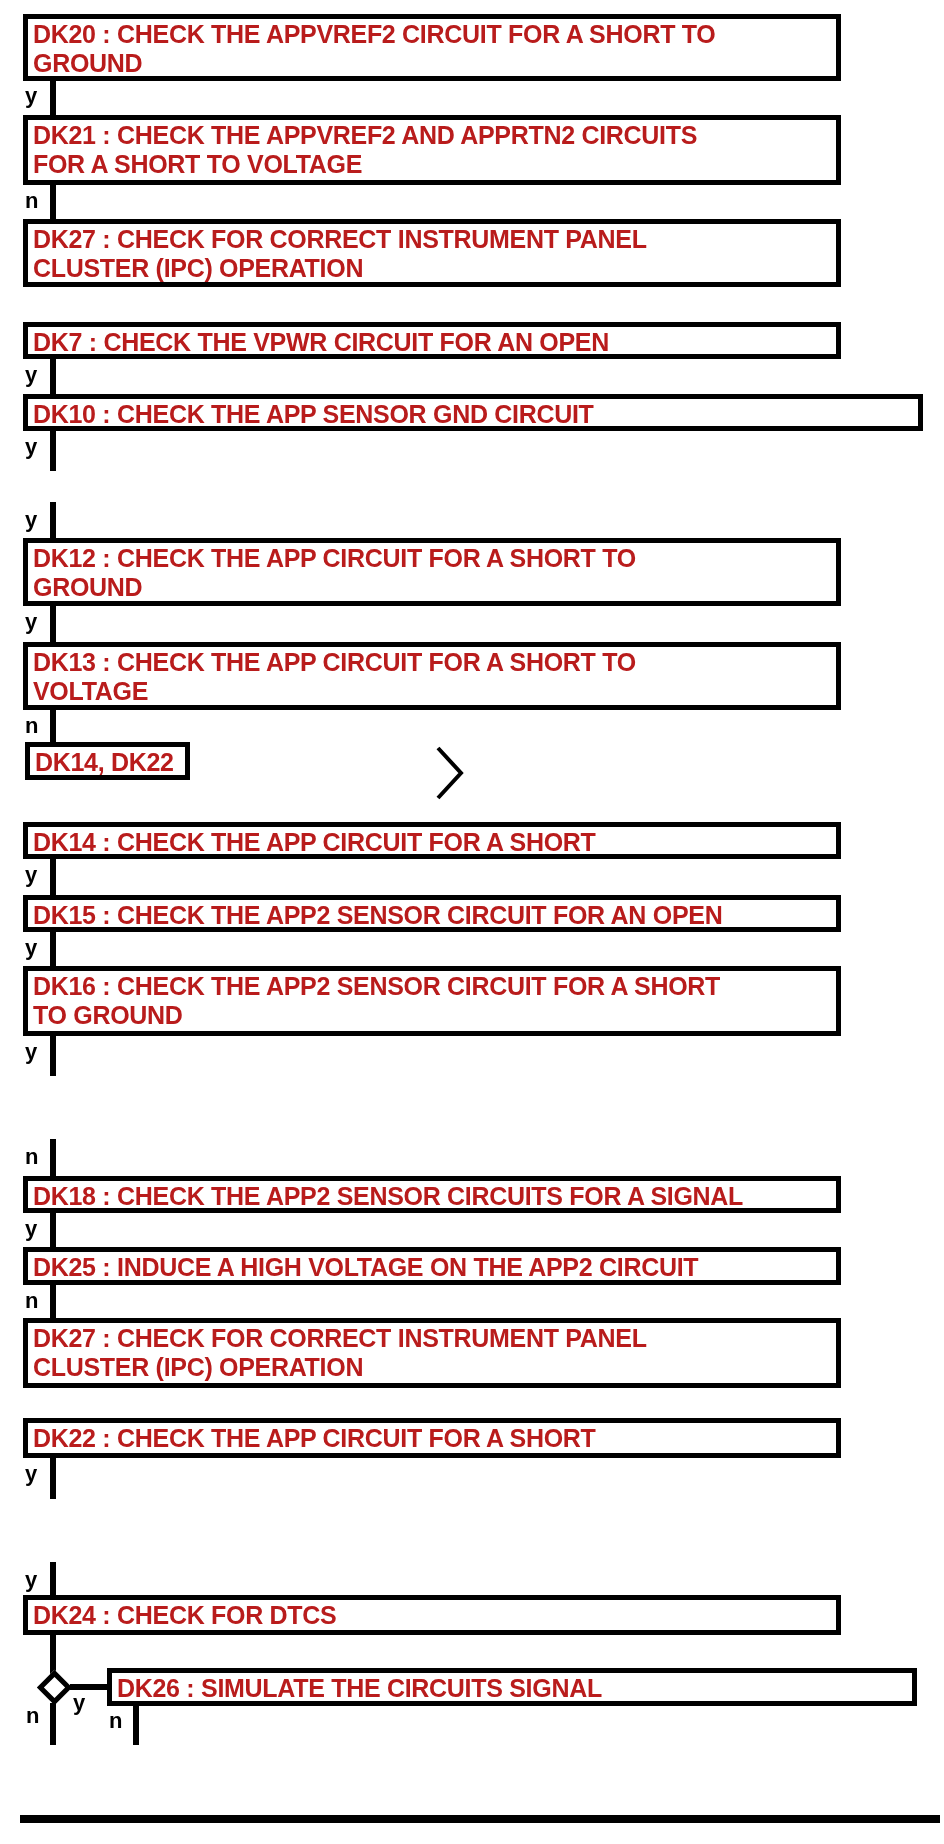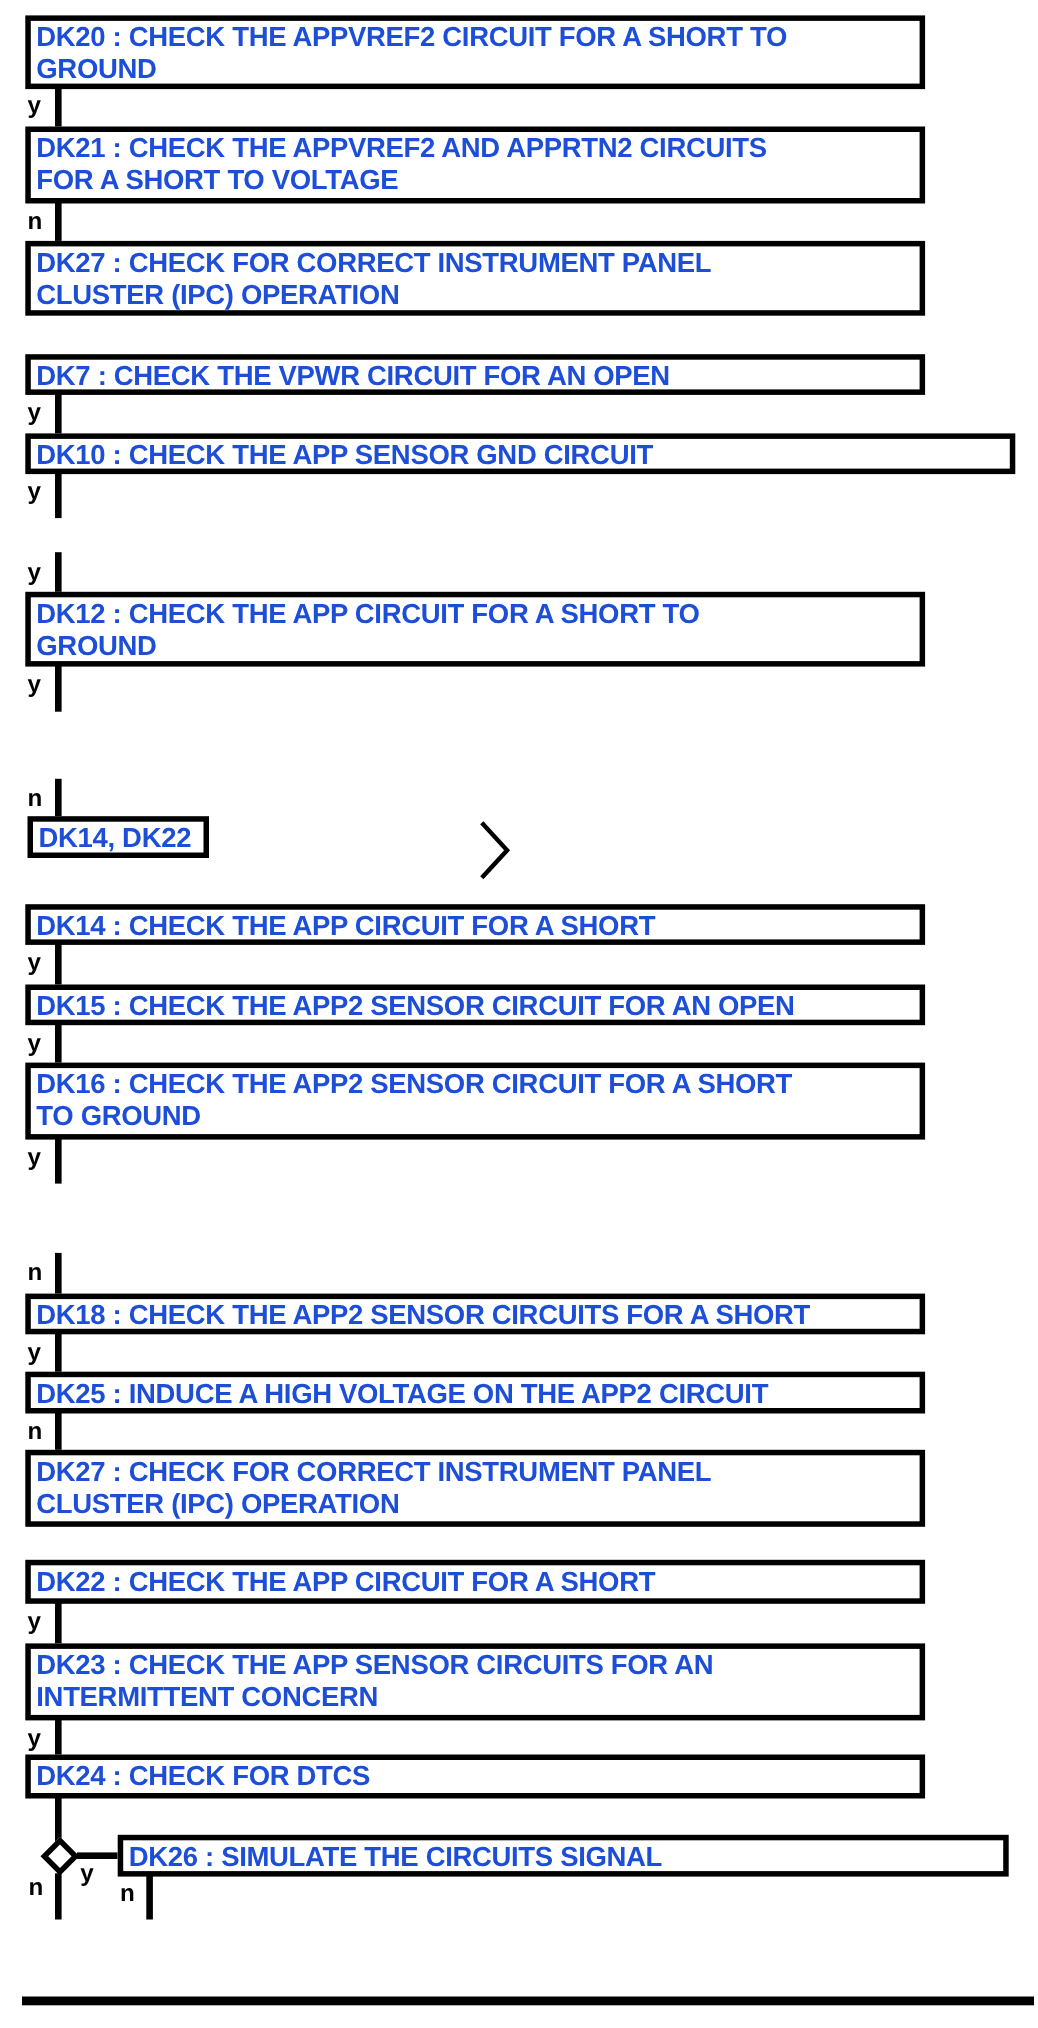--- a/index.html
+++ b/index.html
@@ -9,21 +9,21 @@
     font-family:"Liberation Sans","DejaVu Sans",sans-serif;
     position:relative;
     overflow:hidden;
   }
   .stage{position:absolute;left:0;top:0;width:944px;height:1844px;}
   .box{
     position:absolute;
     box-sizing:border-box;
     border:5px solid #000;
     background:#fff;
-    color:#1d4ed8;
+    color:#b91c1c;
     font-weight:bold;
     font-size:25px;
     line-height:29px;
     white-space:pre-line;
     padding:1px 4px 0 5px;
     letter-spacing:-0.3px;
     overflow:hidden;
   }
   .vline{position:absolute;width:6px;background:#000;}
   .hline{position:absolute;height:6px;background:#000;}
@@ -66,54 +66,54 @@
   <span class="lbl" style="left:25px;top:364px">y</span>
   <div class="box" style="left:23px;top:394px;width:900px;height:37px">DK10 : CHECK THE APP SENSOR GND CIRCUIT</div>
   <div class="vline" style="left:50px;top:429px;height:42px"></div>
   <span class="lbl" style="left:25px;top:436px">y</span>
   <div class="vline" style="left:50px;top:502px;height:41px"></div>
   <span class="lbl" style="left:25px;top:509px">y</span>
   <div class="box" style="left:23px;top:538px;width:818px;height:68px">DK12 : CHECK THE APP CIRCUIT FOR A SHORT TO
 GROUND</div>
   <div class="vline" style="left:50px;top:604px;height:43px"></div>
   <span class="lbl" style="left:25px;top:611px">y</span>
+  <div class="box" style="left:23px;top:642px;width:818px;height:68px">DK13 : CHECK THE APP CIRCUIT FOR A SHORT TO
+VOLTAGE</div>
   <div class="vline" style="left:50px;top:708px;height:39px"></div>
   <span class="lbl" style="left:25px;top:715px">n</span>
   <div class="box" style="left:25px;top:742px;width:165px;height:38px">DK14, DK22</div>
 
   <svg style="left:430px;top:740px" width="44" height="70" viewBox="0 0 44 70">
     <polyline points="8,8 31,33 8,58" stroke="#000000" stroke-width="4" fill="none"></polyline>
   </svg>
 
   <div class="box" style="left:23px;top:822px;width:818px;height:37px">DK14 : CHECK THE APP CIRCUIT FOR A SHORT</div>
   <div class="vline" style="left:50px;top:857px;height:43px"></div>
   <span class="lbl" style="left:25px;top:864px">y</span>
   <div class="box" style="left:23px;top:895px;width:818px;height:37px">DK15 : CHECK THE APP2 SENSOR CIRCUIT FOR AN OPEN</div>
   <div class="vline" style="left:50px;top:930px;height:41px"></div>
   <span class="lbl" style="left:25px;top:937px">y</span>
   <div class="box" style="left:23px;top:966px;width:818px;height:70px">DK16 : CHECK THE APP2 SENSOR CIRCUIT FOR A SHORT
 TO GROUND</div>
   <div class="vline" style="left:50px;top:1034px;height:42px"></div>
   <span class="lbl" style="left:25px;top:1041px">y</span>
   <div class="vline" style="left:50px;top:1139px;height:42px"></div>
   <span class="lbl" style="left:25px;top:1146px">n</span>
-  <div class="box" style="left:23px;top:1176px;width:818px;height:37px">DK18 : CHECK THE APP2 SENSOR CIRCUITS FOR A SHORT</div>
+  <div class="box" style="left:23px;top:1176px;width:818px;height:37px">DK18 : CHECK THE APP2 SENSOR CIRCUITS FOR A SIGNAL</div>
   <div class="vline" style="left:50px;top:1211px;height:41px"></div>
   <span class="lbl" style="left:25px;top:1218px">y</span>
   <div class="box" style="left:23px;top:1247px;width:818px;height:38px">DK25 : INDUCE A HIGH VOLTAGE ON THE APP2 CIRCUIT</div>
   <div class="vline" style="left:50px;top:1283px;height:40px"></div>
   <span class="lbl" style="left:25px;top:1290px">n</span>
   <div class="box" style="left:23px;top:1318px;width:818px;height:70px">DK27 : CHECK FOR CORRECT INSTRUMENT PANEL
 CLUSTER (IPC) OPERATION</div>
 
   <div class="box" style="left:23px;top:1418px;width:818px;height:40px">DK22 : CHECK THE APP CIRCUIT FOR A SHORT</div>
   <div class="vline" style="left:50px;top:1456px;height:43px"></div>
   <span class="lbl" style="left:25px;top:1463px">y</span>
-  <div class="box" style="left:23px;top:1494px;width:818px;height:70px">DK23 : CHECK THE APP SENSOR CIRCUITS FOR AN
-INTERMITTENT CONCERN</div>
   <div class="vline" style="left:50px;top:1562px;height:38px"></div>
   <span class="lbl" style="left:25px;top:1569px">y</span>
   <div class="box" style="left:23px;top:1595px;width:818px;height:40px">DK24 : CHECK FOR DTCS</div>
 
   <div class="vline" style="left:50px;top:1633px;height:42px"></div>
   <div class="diamond" style="left:42px;top:1675px"></div>
   <div class="hline" style="left:70px;top:1684px;width:37px"></div>
   <span class="lbl" style="left:73px;top:1692px">y</span>
   <span class="lbl" style="left:26px;top:1705px">n</span>
   <div class="vline" style="left:50px;top:1703px;height:42px"></div>

